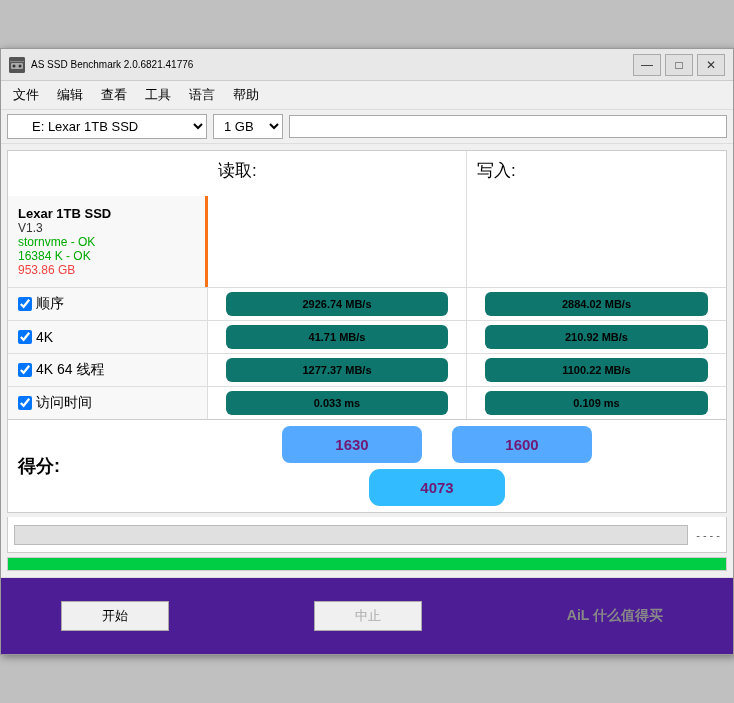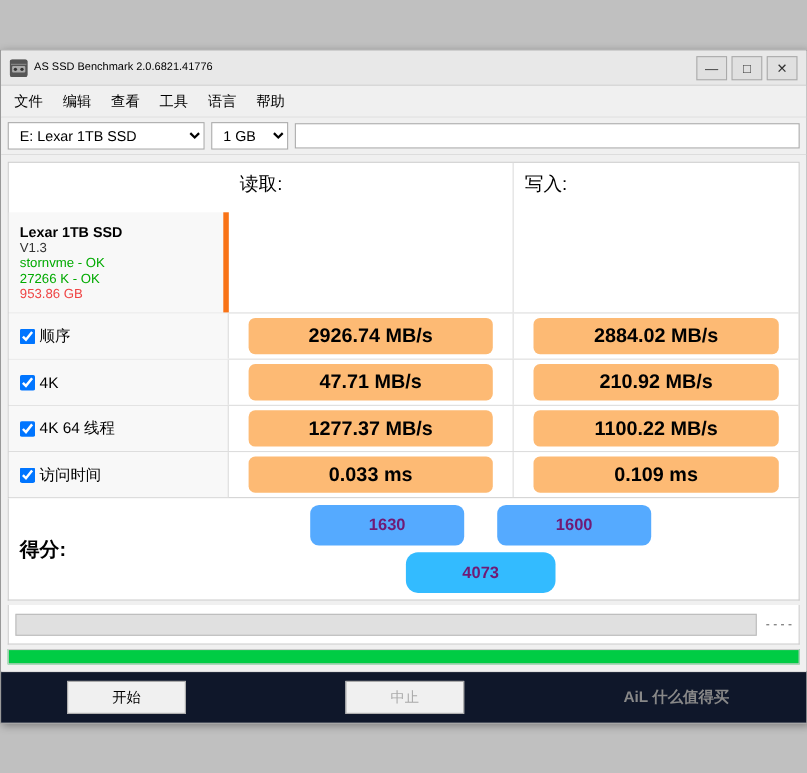--- a/index.html
+++ b/index.html
@@ -72,22 +72,22 @@
     }
     .toolbar {
       display: flex;
       align-items: center;
       padding: 4px 6px;
       gap: 6px;
       border-bottom: 1px solid #ddd;
       background: #f0f0f0;
     }
     .drive-select {
-      width: 179px;
-      padding: 3px 6px;
+      width: 200px;
+      padding: 3px 20px;
       border: 1px solid #aaa;
       background: white;
       font-size: 13px;
       appearance: auto;
     }
     .size-select {
       width: 70px;
       padding: 3px 6px;
       border: 1px solid #aaa;
       background: white;
@@ -145,25 +145,25 @@
       white-space: nowrap;
     }
     .green-bar {
       width: 100%;
       height: 14px;
       background: #00cc44;
       border: 1px solid #ccc;
       margin-top: 4px;
     }
     .bottom-buttons {
-      background: #0f172a;
+      background: #4c1d95;
       border-top: 1px solid #ddd;
       display: flex;
       justify-content: space-between;
-      padding: 8px 60px;
+      padding: 23px 60px;
       align-items: center;
     }
     .action-btn {
       background: #f0f0f0;
       border: 1px solid #aaa;
       padding: 5px 40px;
       font-size: 13px;
       cursor: pointer;
       min-width: 100px;
       text-align: center;
@@ -210,24 +210,24 @@
     }
     .r-value-cell {
       padding: 4px 6px;
       display: flex;
       align-items: center;
       justify-content: center;
       border-right: 1px solid #ddd;
     }
     .r-value-cell:last-child { border-right: none; align-items: flex-end; }
     .teal-badge {
-      background: #fdba74;
+      background: #0f766e;
       border-radius: 6px;
       padding: 6px 14px;
-      font-size: 18px;
+      font-size: 11px;
       font-weight: bold;
       width: 90%;
       text-align: center;
     }
     .score-section-wrap {
       border: 1px solid #ccc;
       border-top: none;
       background: white;
     }
     .score-inner {
@@ -317,25 +317,25 @@
     <select class="size-select"><option selected="">1 GB</option><option>2 GB</option><option>4 GB</option></select>
     <input class="toolbar-input" type="text" value="" style="">
   </div>
 
   <div class="main-content">
 
     <div class="results-area">
 
       <div class="r-header-row">
 
-        <div class="r-label-cell" style="flex-direction:column; align-items:flex-start; border-right:5px solid #f97316; padding:10px;margin-top:45px;">
+        <div class="r-label-cell" style="flex-direction:column; align-items:flex-start; border-right:3px solid #f97316; padding:10px;margin-top:45px;">
           <div class="info-name">Lexar 1TB SSD</div>
           <div class="info-version">V1.3</div>
           <div class="info-ok">stornvme - OK</div>
-          <div class="info-ok">27266 K - OK</div>
+          <div class="info-ok">16384 K - OK</div>
           <div class="info-detail">953.86 GB</div>
         </div>
         <div class="r-header-cell" style="font-size:17px;">读取:</div>
         <div class="r-header-cell" style="font-size:17px; border-right:none;">写入:</div>
       </div>
 
       <div class="r-data-row">
         <div class="r-label-cell">
           <label class="checkbox-label">
             <input type="checkbox" checked="" style="">
@@ -351,21 +351,21 @@
       </div>
 
       <div class="r-data-row">
         <div class="r-label-cell">
           <label class="checkbox-label">
             <input type="checkbox" checked="" style="">
             <span>4K</span>
           </label>
         </div>
         <div class="r-value-cell">
-          <div class="teal-badge">47.71 MB/s</div>
+          <div class="teal-badge">41.71 MB/s</div>
         </div>
         <div class="r-value-cell" style="border-right:none;">
           <div class="teal-badge">210.92 MB/s</div>
         </div>
       </div>
 
       <div class="r-data-row">
         <div class="r-label-cell">
           <label class="checkbox-label">
             <input type="checkbox" checked="" style="">

